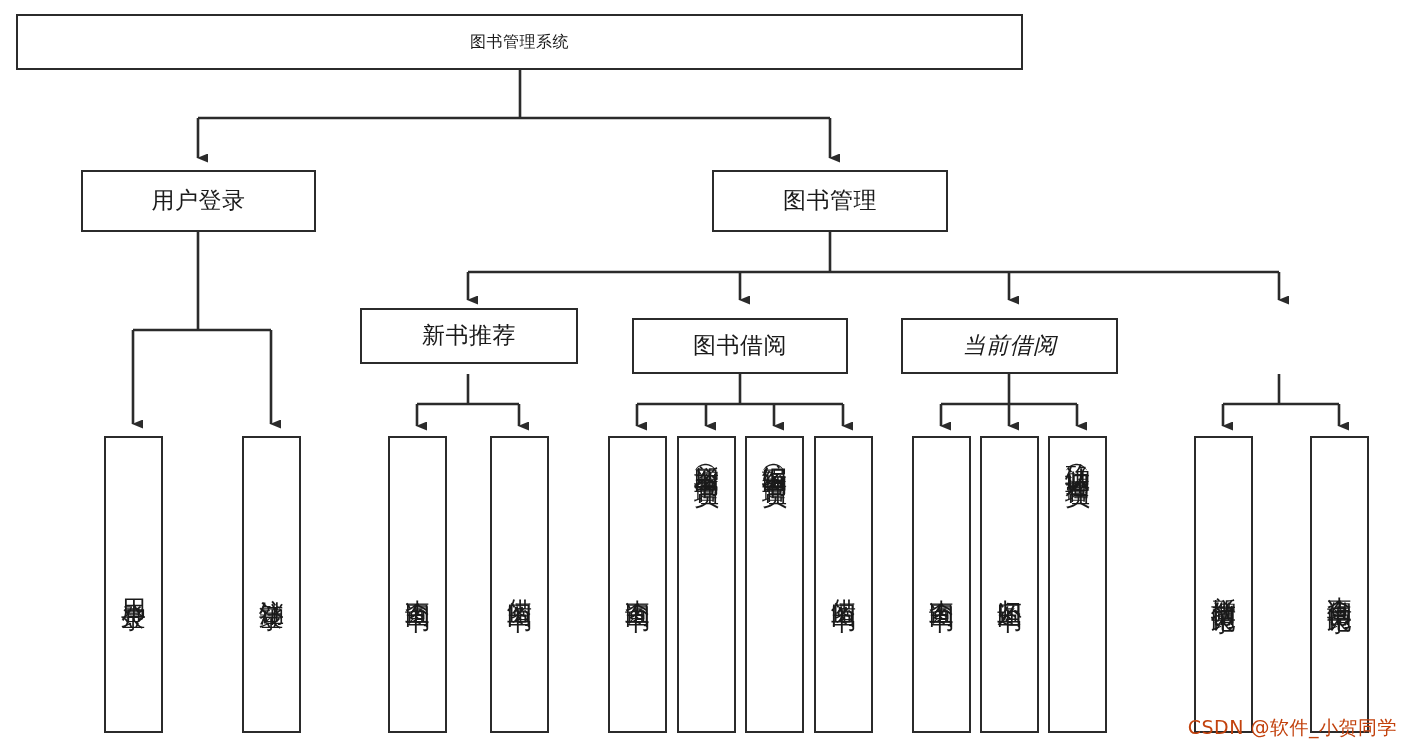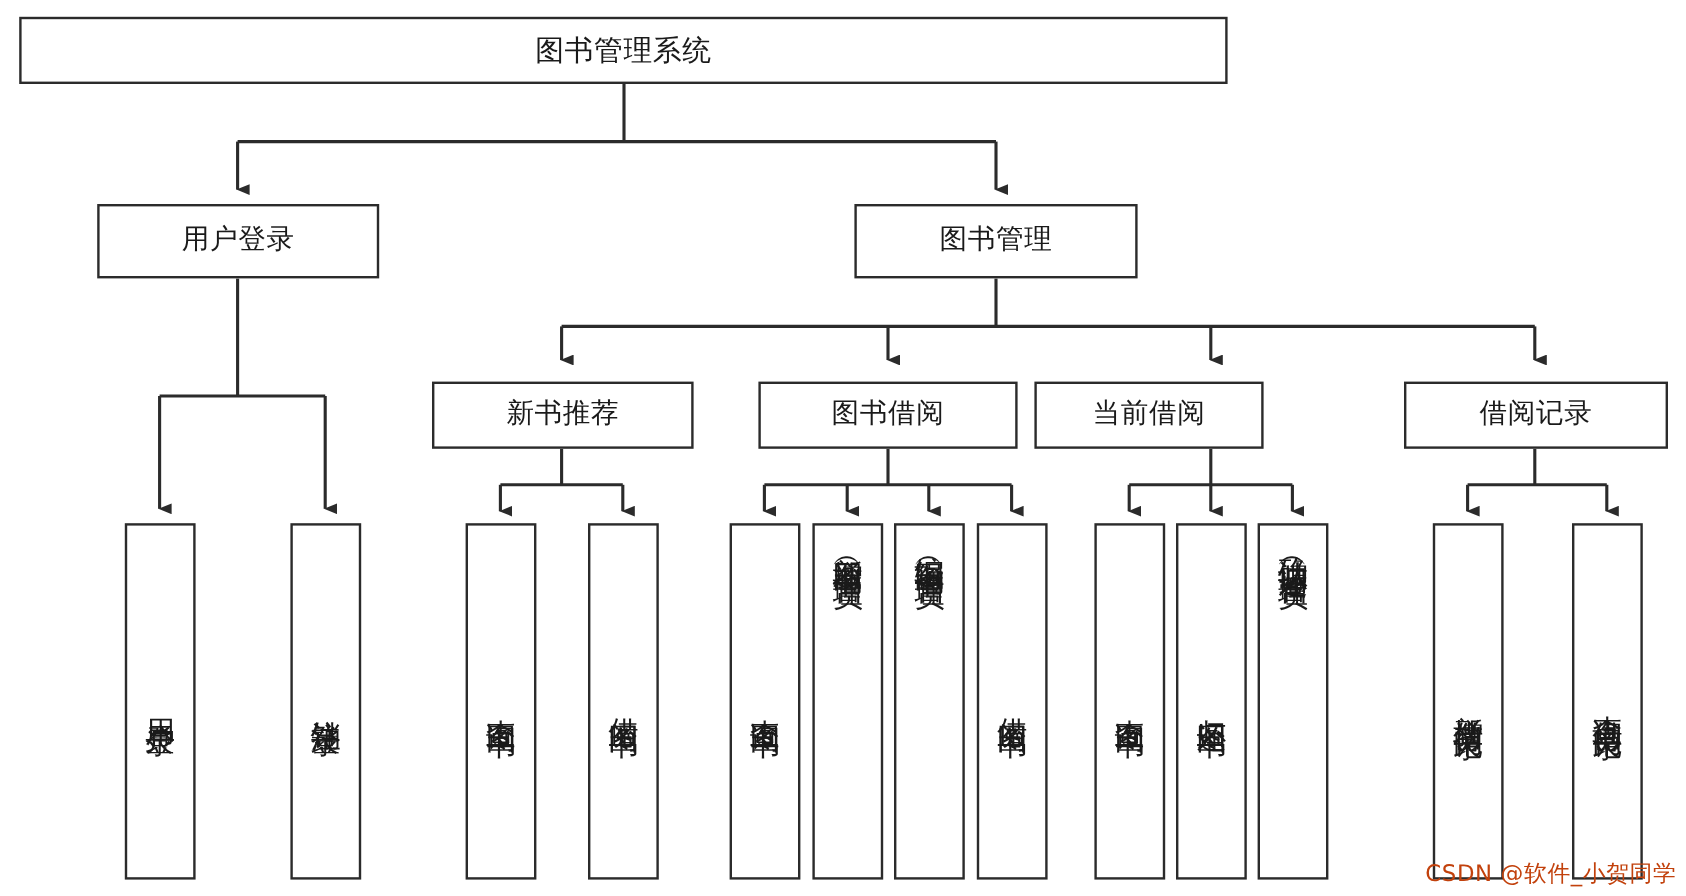--- a/index.html
+++ b/index.html
@@ -40,21 +40,21 @@
     display: block;
     text-align: center;
     white-space: pre-wrap;
     line-height: 1.18;
     letter-spacing: 0.5px;
   }
   .node.horizontal .node-label {
     font-size: 23px;
   }
   .node.root .node-label {
-    font-size: 24px;
+    font-size: 16px;
   }
   .node.vertical {
     align-items: flex-start;
     padding-top: 6px;
   }
   .node.vertical .node-label {
     writing-mode: vertical-rl;
     text-orientation: upright;
     font-size: 25px;
     line-height: 1.0;
@@ -148,35 +148,32 @@
   </div>
 
   <div class="node horizontal" style="left:81px; top:170px; width:235px; height:62px;">
     <span class="node-label">用户登录</span>
   </div>
 
   <div class="node horizontal" style="left:712px; top:170px; width:236px; height:62px;align-items:center;">
     <span class="node-label">图书管理</span>
   </div>
 
-  <div class="node horizontal" style="left:360px; top:318px; width:218px; height:56px;">
+  <div class="node horizontal" style="left:360px; top:308px; width:218px; height:56px;">
     <span class="node-label">新书推荐</span>
   </div>
 
   <div class="node horizontal" style="left:632px; top:318px; width:216px; height:56px;">
     <span class="node-label">图书借阅</span>
   </div>
 
-  <div class="node horizontal" style="left:862px; top:318px; width:191px; height:56px;">
+  <div class="node horizontal" style="left:901px; top:318px; width:217px; height:56px;font-style:italic;">
     <span class="node-label">当前借阅</span>
   </div>
 
-  <div class="node horizontal" style="left:1170px; top:318px; width:220px; height:56px;">
-    <span class="node-label">借阅记录</span>
-  </div>
 
   <div class="node vertical centered" style="left:104px; top:436px; width:59px; height:297px;">
     <span class="node-label">用户登录</span>
   </div>
 
   <div class="node vertical centered" style="left:242px; top:436px; width:59px; height:297px;">
     <span class="node-label">注销登录</span>
   </div>
 
   <div class="node vertical centered" style="left:388px; top:436px; width:59px; height:297px;">

